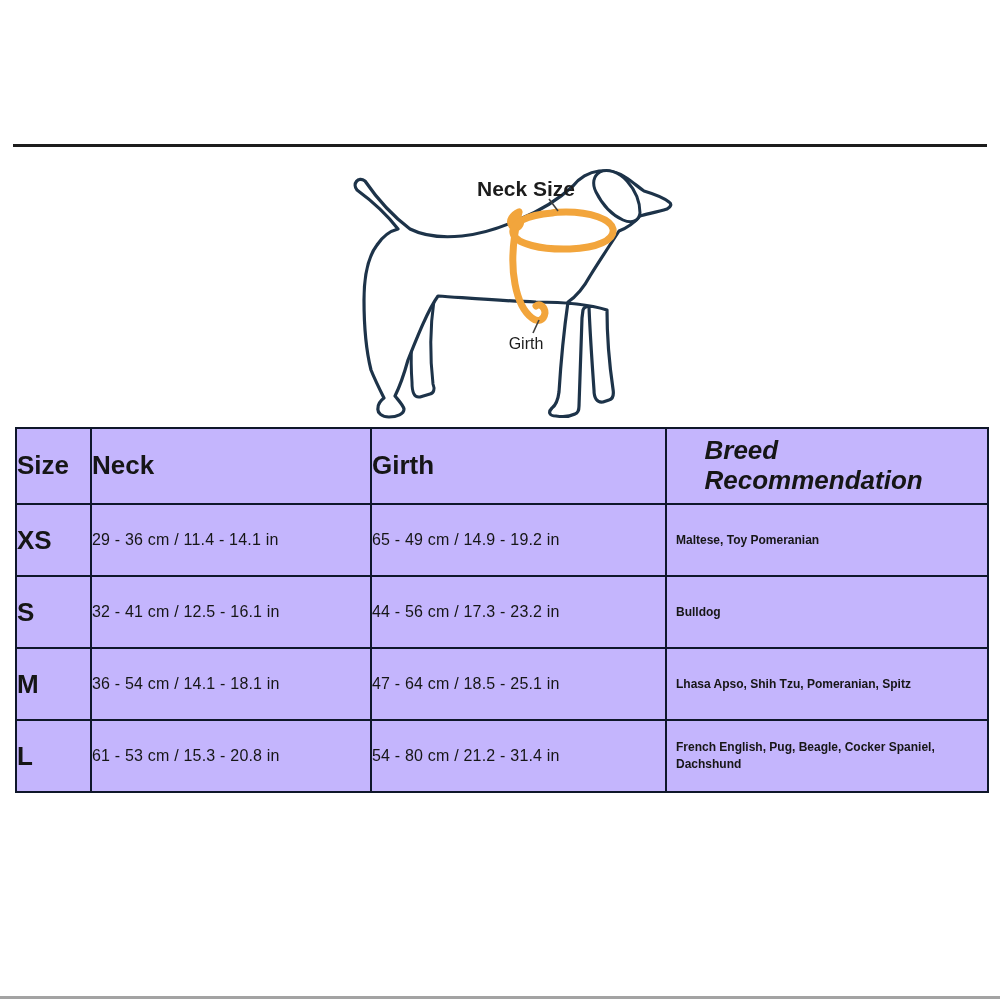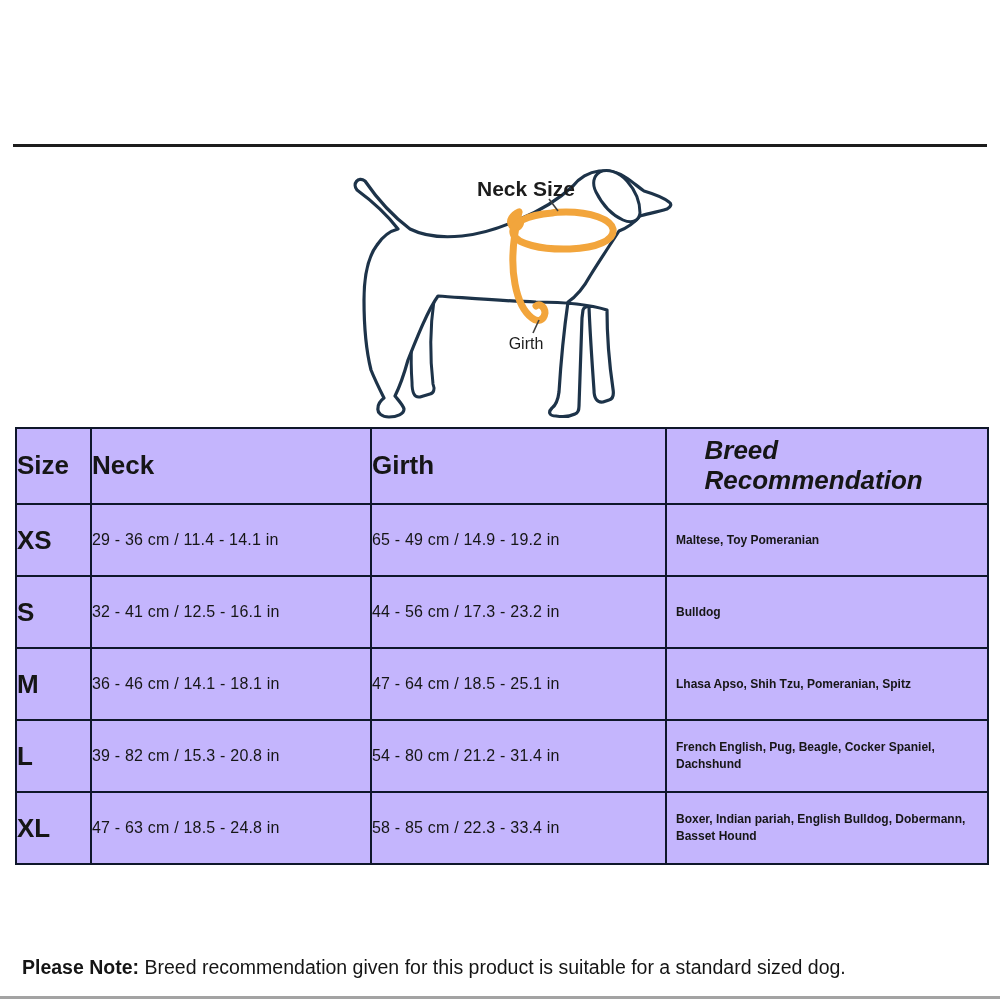--- a/index.html
+++ b/index.html
@@ -161,42 +161,33 @@
     <tr class="data-row">
       <td class="size-cell">S</td>
       <td class="measure-cell">32 - 41 cm / 12.5 - 16.1 in</td>
       <td class="measure-cell">44 - 56 cm / 17.3 - 23.2 in</td>
       <td class="breed-cell">
             <div class="squeeze">Bulldog</div>
           </td>
     </tr>
     <tr class="data-row">
       <td class="size-cell">M</td>
-      <td class="measure-cell">36 - 46 cm / 14.1 - 18.1 in</td>
+      <td class="measure-cell">36 - 54 cm / 14.1 - 18.1 in</td>
       <td class="measure-cell">47 - 64 cm / 18.5 - 25.1 in</td>
       <td class="breed-cell">
             <div class="squeeze">Lhasa Apso, Shih Tzu, Pomeranian, Spitz</div>
           </td>
     </tr>
     <tr class="data-row">
       <td class="size-cell">L</td>
-      <td class="measure-cell">39 - 82 cm / 15.3 - 20.8 in</td>
+      <td class="measure-cell">61 - 53 cm / 15.3 - 20.8 in</td>
       <td class="measure-cell">54 - 80 cm / 21.2 - 31.4 in</td>
       <td class="breed-cell">
             <div class="squeeze">French English, Pug, Beagle, Cocker Spaniel, Dachshund</div>
           </td>
     </tr>
-    <tr class="data-row">
-      <td class="size-cell">XL</td>
-      <td class="measure-cell">47 - 63 cm / 18.5 - 24.8 in</td>
-      <td class="measure-cell">58 - 85 cm / 22.3 - 33.4 in</td>
-      <td class="breed-cell">
-            <div class="squeeze">Boxer, Indian pariah, English Bulldog, Dobermann, Basset Hound</div>
-          </td>
-    </tr>
   </tbody>
     </table>
 
-  <div class="footnote"><b>Please Note:</b><span> Breed recommendation given for this product is suitable for a standard sized dog.</span></div>
 
   <div class="bottom-rule"></div>
 
 </div>
 
 </body></html>

